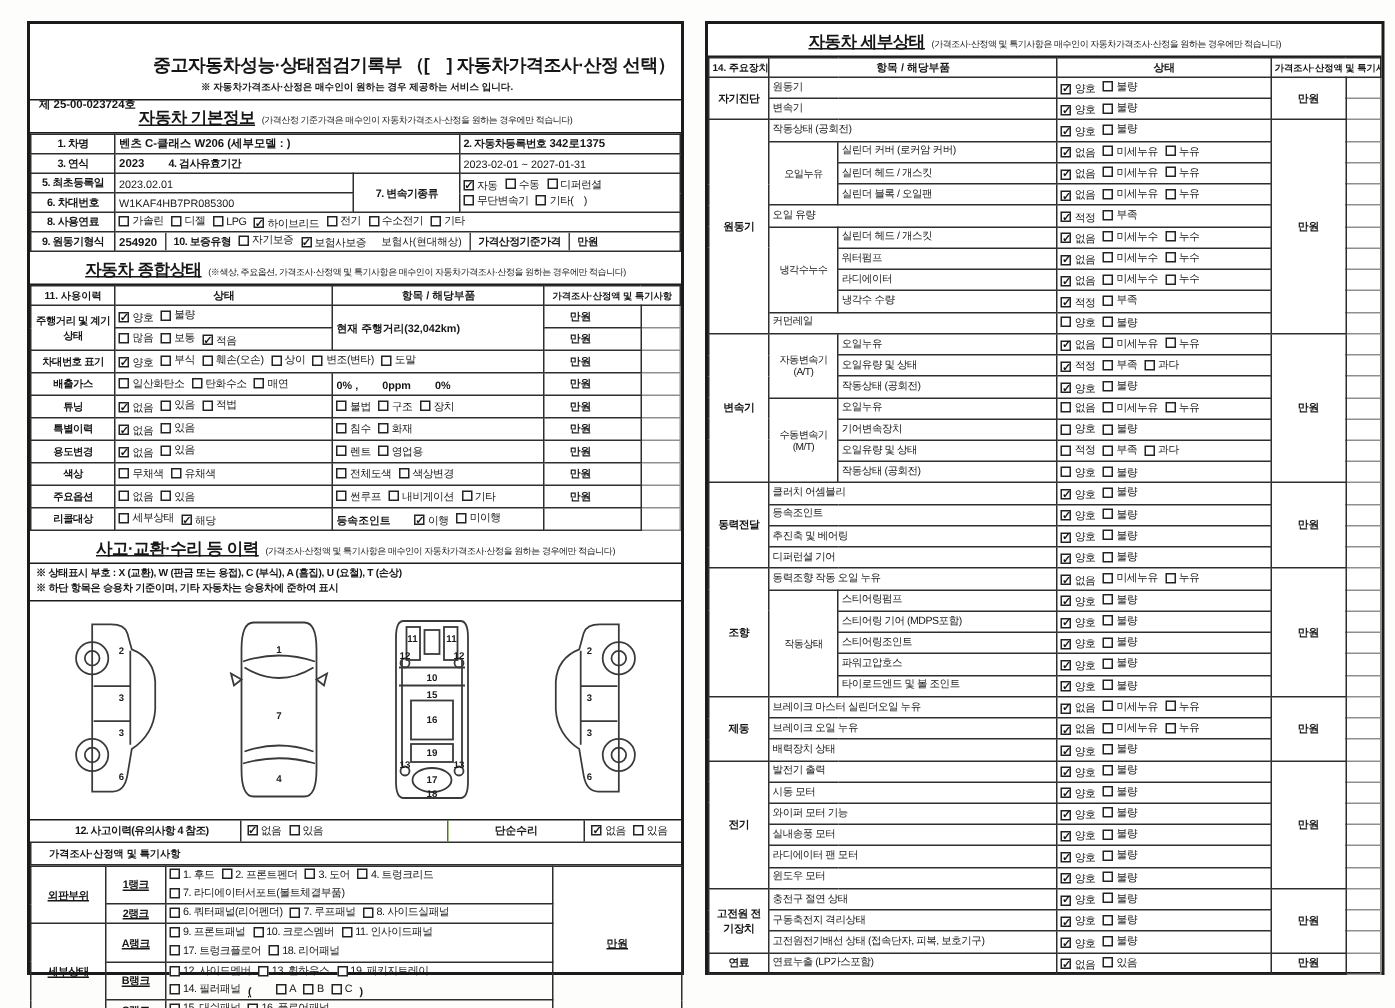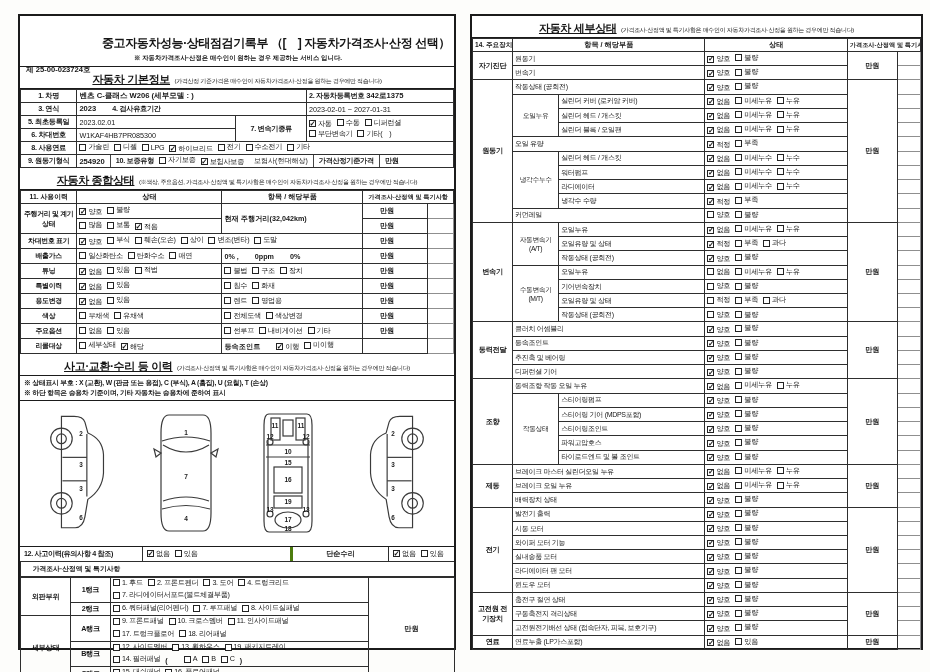--- a/index.html
+++ b/index.html
@@ -38,32 +38,32 @@
   .price { text-align:center !important; font-weight:bold; }
   .mini { border-color:#8f8f8f !important; }
 
   .notes { padding:2px 4px; border-bottom:1px solid #1b1b1b; font-size:6.8px; font-weight:bold; line-height:1.45; letter-spacing:-0.2px; }
 
   .diagrams { display:flex; justify-content:space-around; align-items:center; height:146px;
               border-bottom:1px solid #1b1b1b; padding:4px 6px; }
   .ln path, .ln circle, .ln rect, .ln ellipse { fill:none; stroke:#3a3a3a; stroke-width:1.2; }
   .num { font-size:6.5px; fill:#1b1b1b; text-anchor:middle; font-weight:bold; }
 
-  .row12 { display:flex; align-items:flex-end; border-bottom:1px solid #2e2e2e; height:15px; }
+  .row12 { display:flex; align-items:flex-end; border-bottom:1px solid #2e2e2e; height:15px;padding-left:26px; }
   .row12 > div { height:100%; display:flex; align-items:center; padding:0 4px; }
   .r12label { width:122px; font-size:7.2px; font-weight:bold; letter-spacing:-0.4px; }
   .r12opts { width:148px; border-left:1px solid #2e2e2e; }
-  .r12mid { width:98px; border-left:3px solid #4d7c0f; justify-content:center; font-size:7.2px; font-weight:bold; }
+  .r12mid { width:98px; border-left:1px solid #4d7c0f; justify-content:center; font-size:7.2px; font-weight:bold; }
   .r12opts2 { flex:1; border-left:1px solid #2e2e2e; }
   .row13 { display:flex; align-items:center; height:15px; border-bottom:1px solid #2e2e2e; }
   .row13 .t { flex:1; padding:0 4px; font-size:7.4px; font-weight:bold; }
   .row13 .p13 { width:112px; border-left:1px solid #2e2e2e; height:100%; display:flex; align-items:center;
                 justify-content:center; font-size:6.8px; font-weight:bold; }
   .exch .items div { line-height:10.5px; }
-  .exch td { height:12px; }
+  .exch td { height:12px;text-decoration:underline; }
 
   .det .gname { text-align:center; font-weight:bold; white-space:normal !important; letter-spacing:-0.3px; }
   .det .sub { text-align:center !important; white-space:normal !important; font-size:6.8px; letter-spacing:-0.4px; }
   .det .item { font-size:7px; letter-spacing:-0.3px; white-space:normal !important; line-height:1.1; }
   .gfirst td { border-top:1.4px solid #1f1f1f; }
 </style>
 </head>
 <body>
 
 <div class="page">

